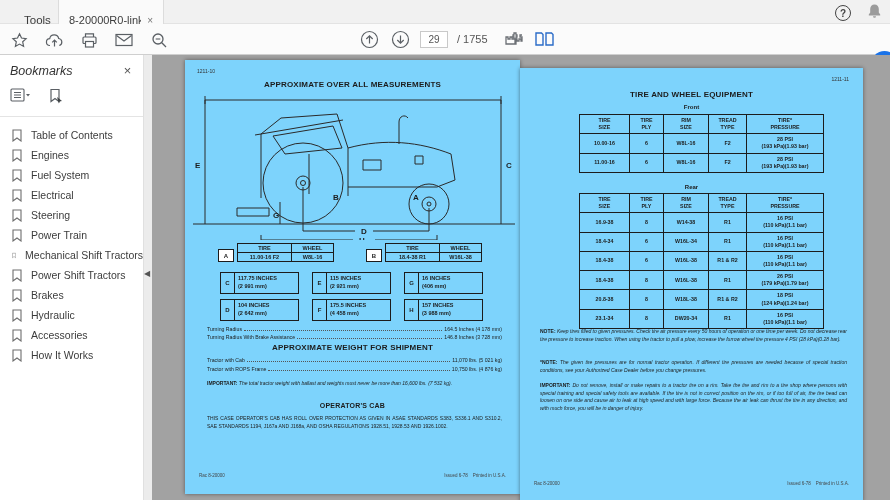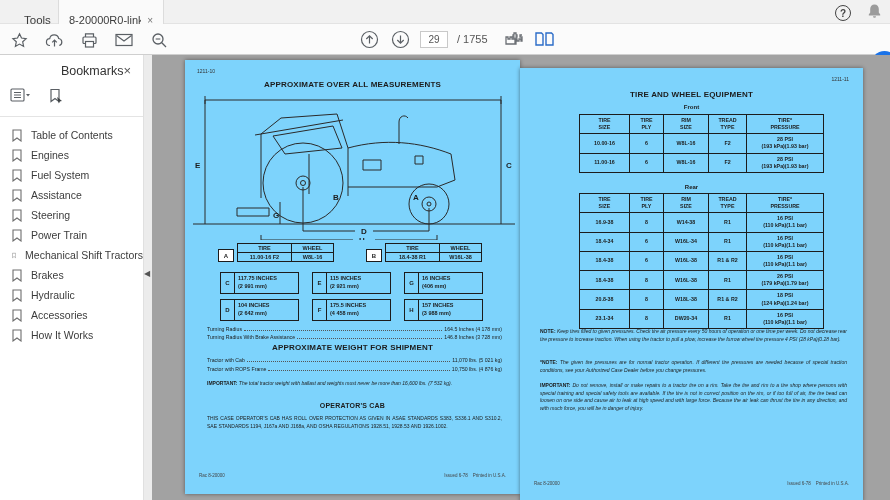--- a/index.html
+++ b/index.html
@@ -26,21 +26,21 @@
   .tb-center { position:absolute; left:358px; top:4px; display:flex; gap:9px; align-items:center; }
   .icon-btn { width:22px; height:22px; display:flex; align-items:center; justify-content:center; }
   .pgbox { width:28px; height:17px; border:1px solid #c9c9c9; background:#fff;
     font-size:10px; text-align:center; color:#555; }
   .pgtotal { font-size:11px; color:#555; }
   .avatar { position:absolute; right:-8px; top:27px; width:27px; height:27px;
     border-radius:50%; background:#1a73e8; display:flex; align-items:center; justify-content:center; }
 
   
   .sidebar { position:absolute; left:0; top:55px; width:143px; height:445px; background:#fff; }
-  .sb-head { display:flex; justify-content:flex-end; align-items:center; padding:8px 12px 6px 10px; }
+  .sb-head { display:flex; justify-content:space-between; align-items:center; padding:8px 12px 6px 10px;font-style:italic; }
   .sb-title { font-size:12.5px; color:#333; }
   .sb-close { font-size:13px; color:#555; }
   .sb-tools { display:flex; gap:18px; padding:4px 0 8px 10px; border-bottom:1px solid #e4e4e4; }
   .sb-list { padding-top:8px; }
   .sb-item { display:flex; align-items:center; gap:9px; height:20px; padding-left:12px;
     font-size:10.5px; color:#3c3c3c; white-space:nowrap; }
   .sb-divider { position:absolute; left:143px; top:55px; width:9px; height:445px; background:#ececec;
     border-left:1px solid #e0e0e0; }
   .sb-collapse { position:absolute; left:0px; top:214px; font-size:8px; color:#555; }
 
@@ -214,39 +214,45 @@
     <div class="sb-item">
         <svg width="10" height="13" viewBox="0 0 10 13">
           <path d="M1 1h8v11l-4-3-4 3z" fill="none" stroke="#6e6e6e" stroke-width="1.1"></path>
         </svg>
         <span>Fuel System</span>
       </div>
     <div class="sb-item">
         <svg width="10" height="13" viewBox="0 0 10 13">
           <path d="M1 1h8v11l-4-3-4 3z" fill="none" stroke="#6e6e6e" stroke-width="1.1"></path>
         </svg>
-        <span>Assistance</span>
+        <span>Electrical</span>
       </div>
     <div class="sb-item">
         <svg width="10" height="13" viewBox="0 0 10 13">
           <path d="M1 1h8v11l-4-3-4 3z" fill="none" stroke="#6e6e6e" stroke-width="1.1"></path>
         </svg>
         <span>Steering</span>
       </div>
     <div class="sb-item">
         <svg width="10" height="13" viewBox="0 0 10 13">
           <path d="M1 1h8v11l-4-3-4 3z" fill="none" stroke="#6e6e6e" stroke-width="1.1"></path>
         </svg>
         <span>Power Train</span>
       </div>
     <div class="sb-item">
         <svg width="10" height="13" viewBox="0 0 10 13">
           <path d="M1 1h8v11l-4-3-4 3z" fill="none" stroke="#6e6e6e" stroke-width="1.1"></path>
         </svg>
         <span>Mechanical Shift Tractors</span>
+      </div>
+    <div class="sb-item">
+        <svg width="10" height="13" viewBox="0 0 10 13">
+          <path d="M1 1h8v11l-4-3-4 3z" fill="none" stroke="#6e6e6e" stroke-width="1.1"></path>
+        </svg>
+        <span>Power Shift Tractors</span>
       </div>
     <div class="sb-item">
         <svg width="10" height="13" viewBox="0 0 10 13">
           <path d="M1 1h8v11l-4-3-4 3z" fill="none" stroke="#6e6e6e" stroke-width="1.1"></path>
         </svg>
         <span>Brakes</span>
       </div>
     <div class="sb-item">
         <svg width="10" height="13" viewBox="0 0 10 13">
           <path d="M1 1h8v11l-4-3-4 3z" fill="none" stroke="#6e6e6e" stroke-width="1.1"></path>

